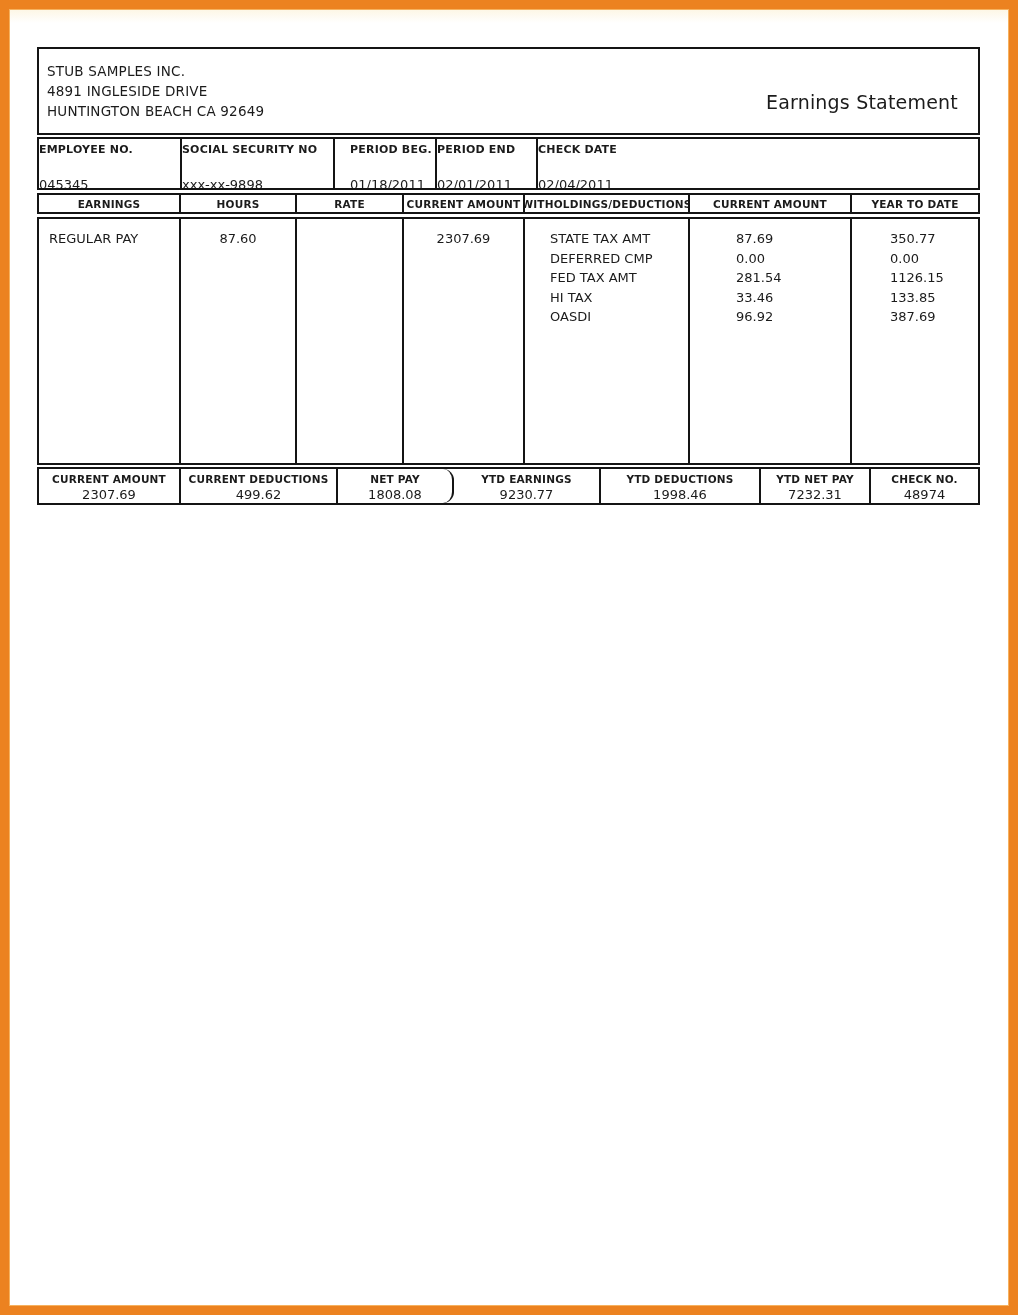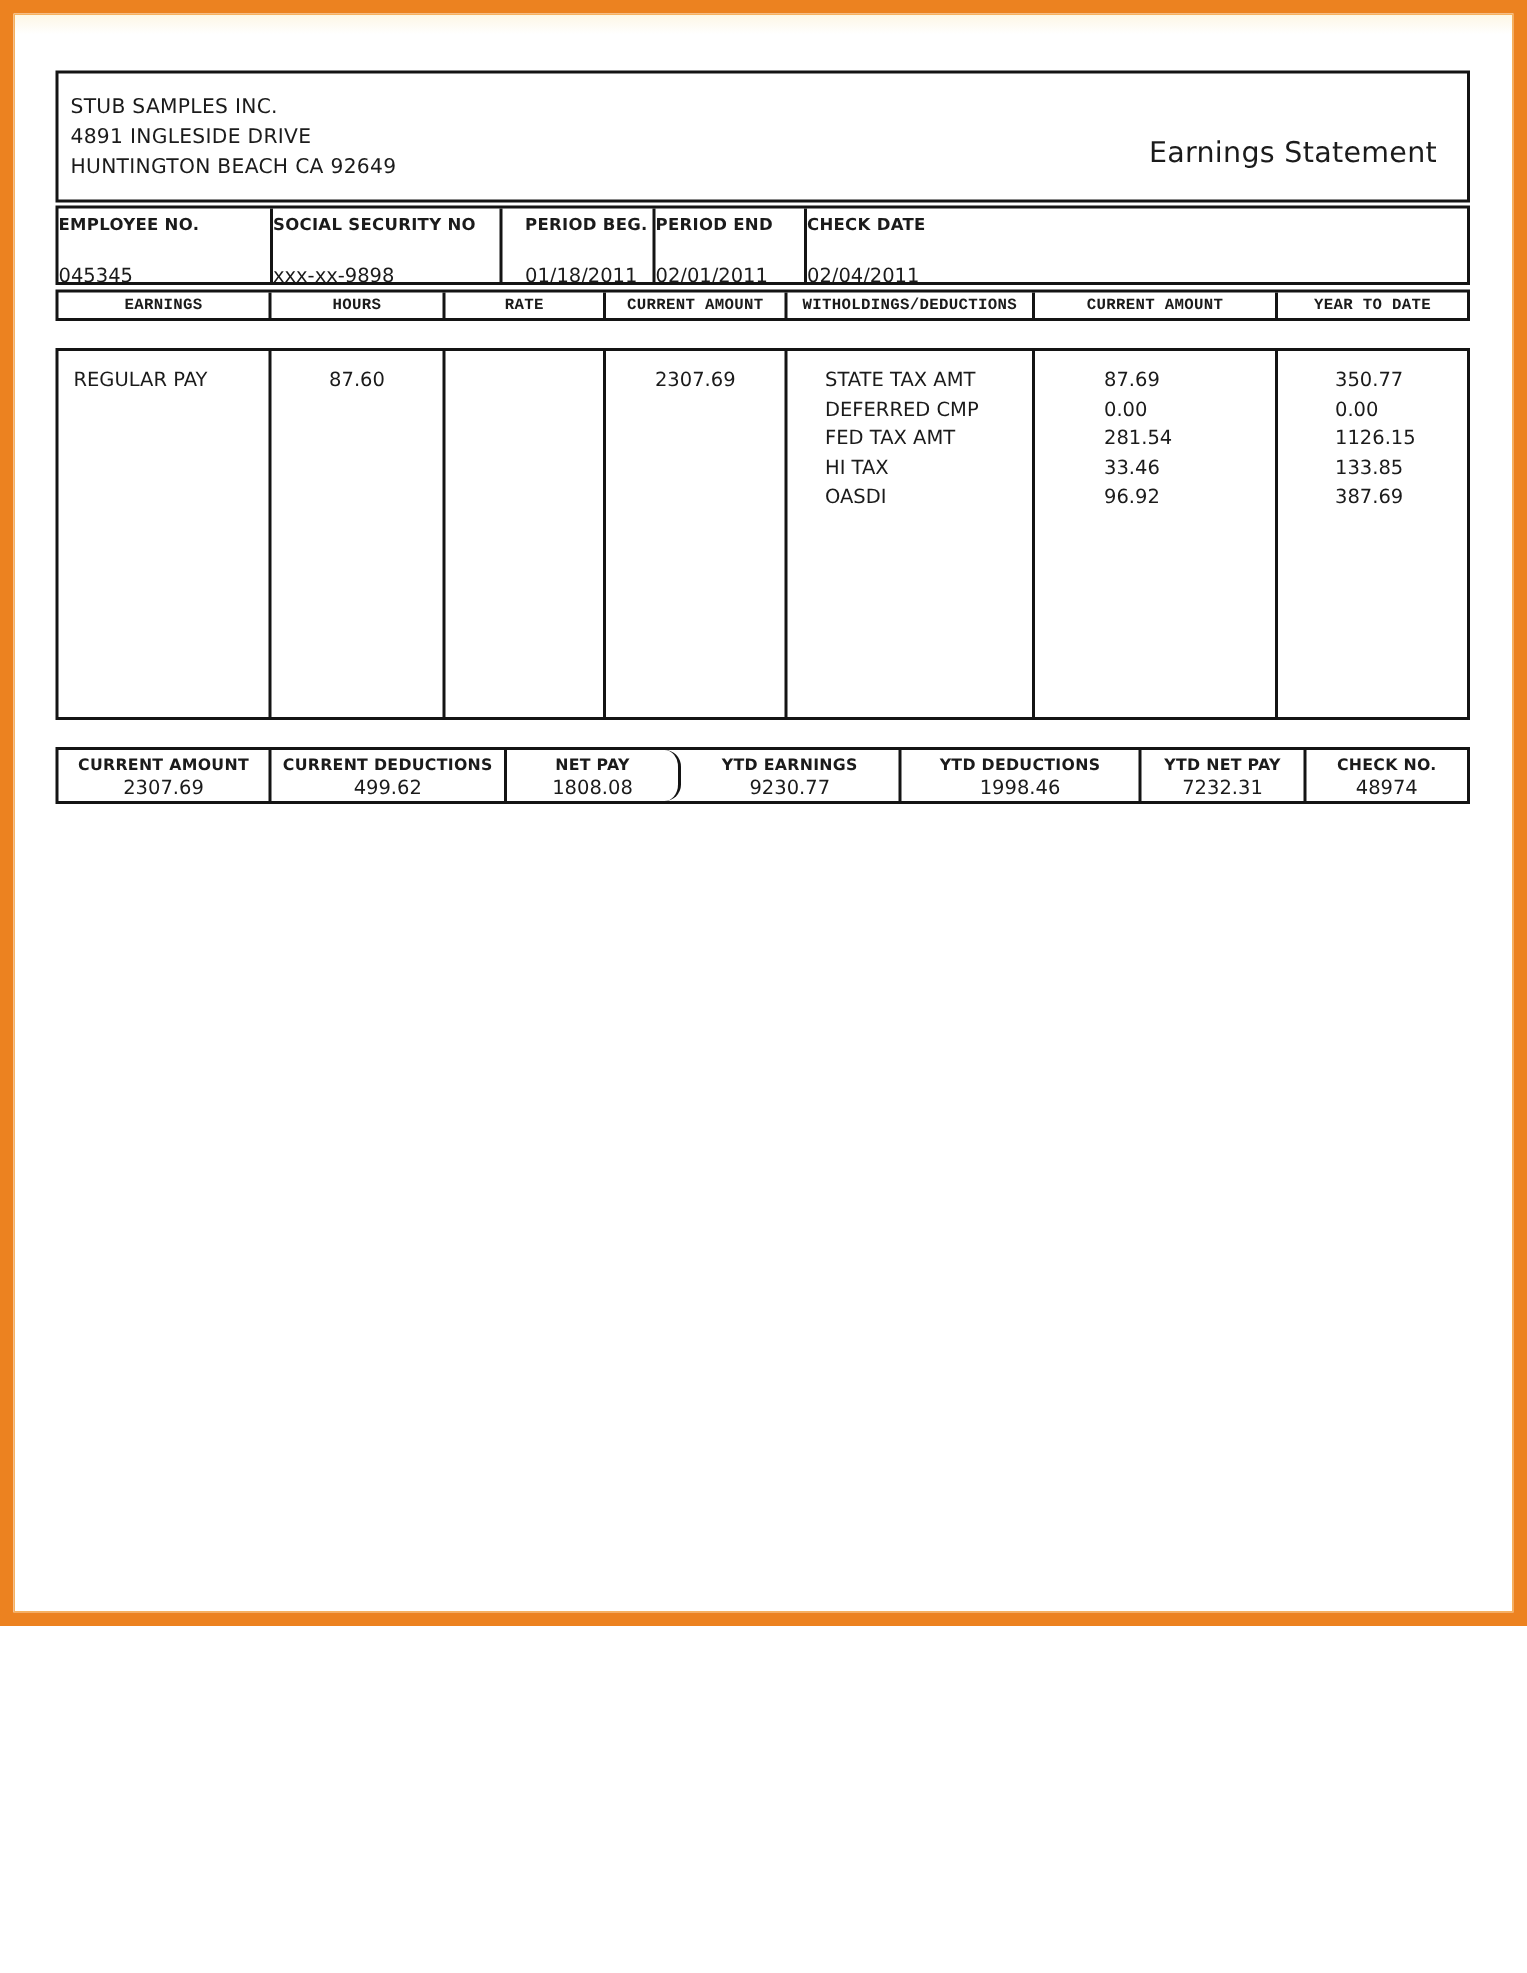--- a/index.html
+++ b/index.html
@@ -1,20 +1,20 @@
 <!DOCTYPE html>
 <html><head>
 <meta charset="utf-8">
 <style>
   * { box-sizing: border-box; margin: 0; padding: 0; }
   html, body { width: 1018px; height: 1315px; background: #fff; }
   body { font-family: "DejaVu Sans", "Liberation Sans", sans-serif; color: #1b1b1b; }
 
   .frame {
-    width: 1018px; height: 1084px;
+    width: 1018px; height: 1315px;
     border: 9px solid #ec8220;
     background: linear-gradient(180deg, #fdf6e4 0px, #ffffff 14px),
                 #ffffff;
     box-shadow: inset 0 0 0 1px #f6b15e;
     position: relative;
   }
 
   .stub {
     position: absolute;
     left: 28px; top: 38px;
@@ -40,35 +40,35 @@
   
   .info-row { height: 53px; display: flex; margin-bottom: 3px; }
   .info-cell { border-right: 2px solid #141414; padding-top: 4px; overflow: hidden; }
   .info-cell:last-child { border-right: none; flex: 1; }
   .info-label { font-size: 11px; font-weight: bold; letter-spacing: 0.2px; white-space: nowrap; }
   .info-value { font-size: 13px; margin-top: 21px; white-space: nowrap; }
   .w-i1 { width: 143px; } .w-i2 { width: 321px; } .w-i3 { width: 153px; }
   .w-i4 { width: 102px; padding-left: 15px; } .w-i5 { width: 101px; }
 
   
-  .earn-head { height: 21px; display: flex; margin-bottom: 18px; font-family: Liberation Mono, monospace; }
+  .earn-head { height: 21px; display: flex; margin-bottom: 3px; }
   .eh-cell {
     border-right: 2px solid #141414;
     font-size: 10.5px; font-weight: bold; letter-spacing: 0.2px;
     display: flex; align-items: center; justify-content: center;
     white-space: nowrap; overflow: hidden;
   }
   .eh-cell:last-child { border-right: none; flex: 1; }
 
   
   .w-e1 { width: 142px; } .w-e2 { width: 116px; } .w-e3 { width: 107px; }
   .w-e4 { width: 121px; } .w-e5 { width: 165px; } .w-e6 { width: 162px; }
 
   
-  .earn-body { height: 248px; display: flex; margin-bottom: 18px; }
+  .earn-body { height: 248px; display: flex; margin-bottom: 2px; }
   .eb-col { border-right: 2px solid #141414; padding-top: 10px; font-size: 13px; line-height: 19.5px; }
   .eb-col:last-child { border-right: none; flex: 1; }
   .eb-center { text-align: center; }
   .pay-name { padding-left: 10px; white-space: nowrap; }
   .ded-name { padding-left: 25px; white-space: nowrap; }
   .ded-cur  { padding-left: 46px; white-space: nowrap; }
   .ded-ytd  { padding-left: 38px; white-space: nowrap; }
 
   
   .summary { height: 38px; display: flex; }

